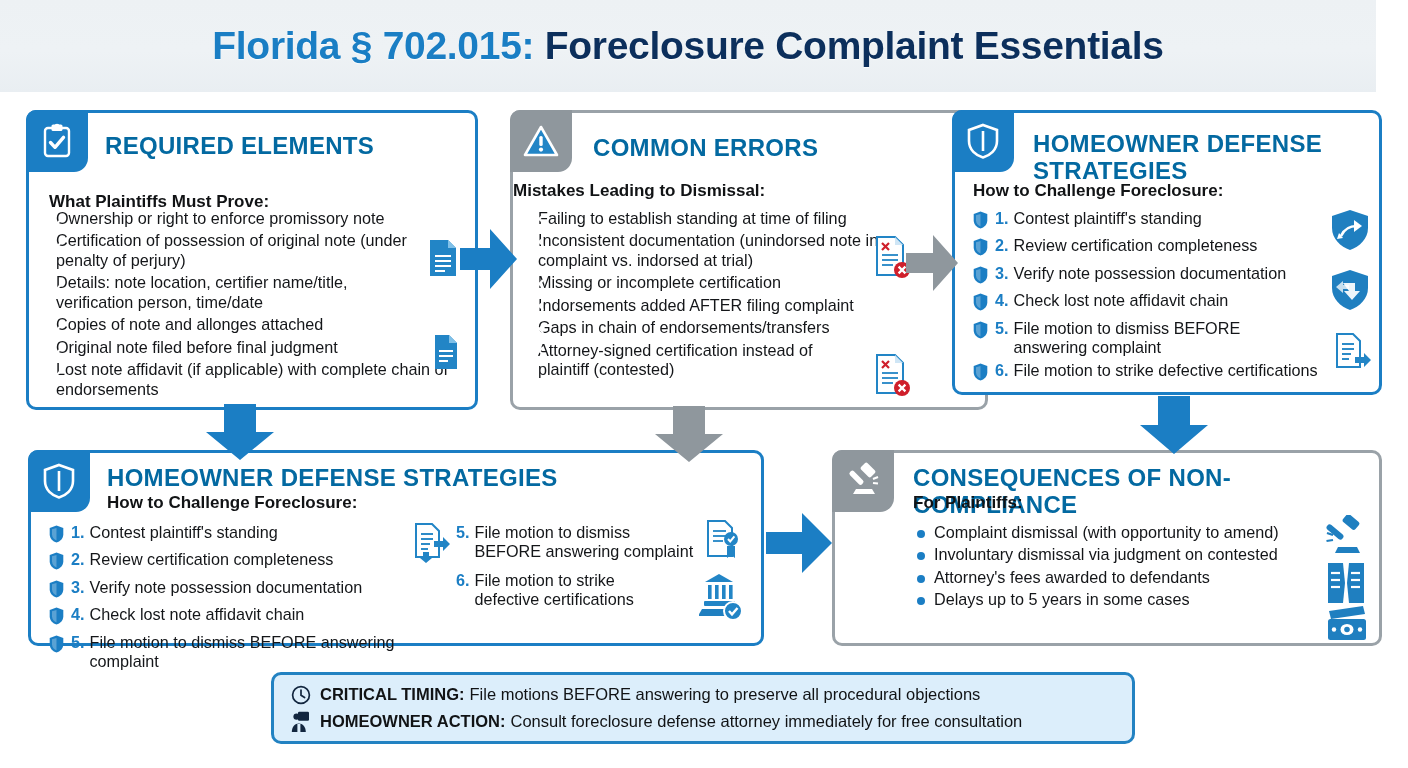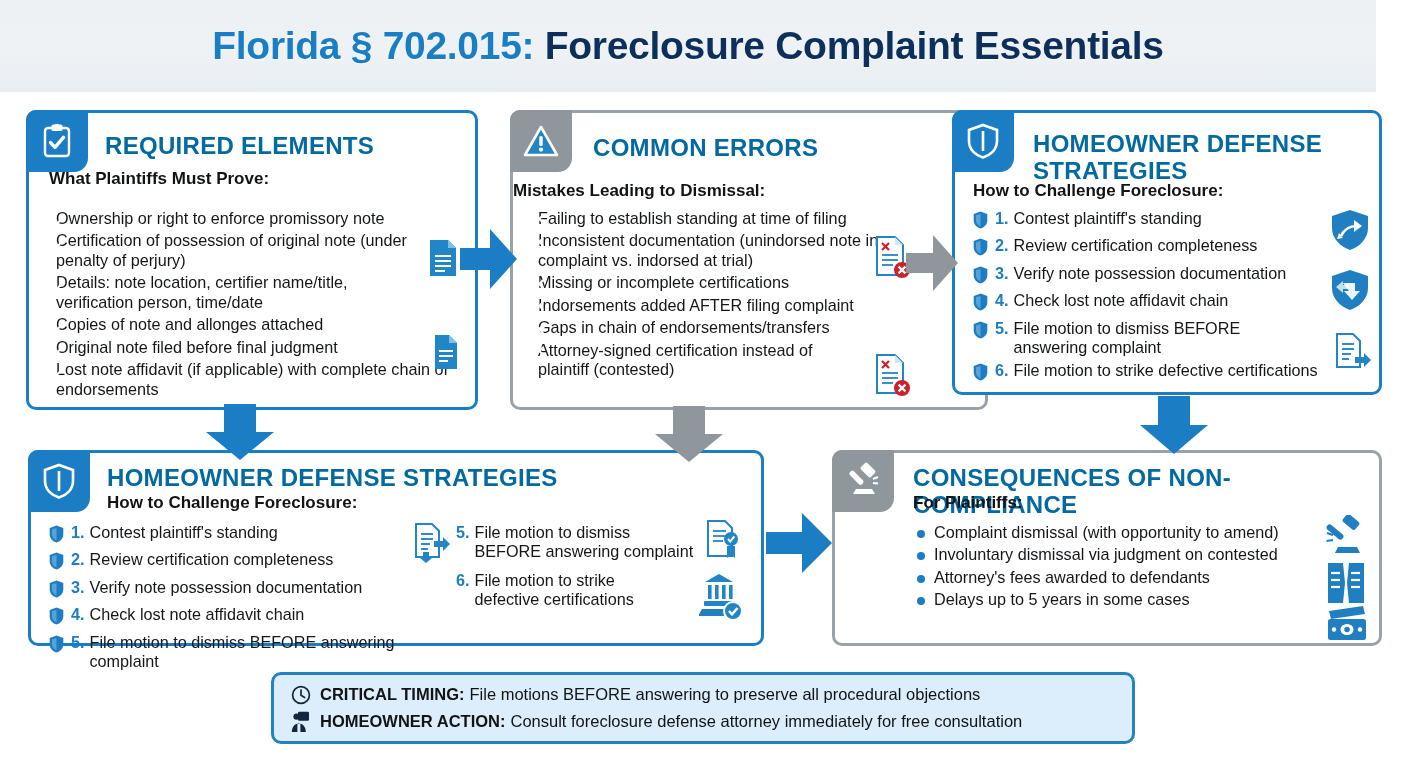--- a/index.html
+++ b/index.html
@@ -120,21 +120,21 @@
   <div class="panel blue" style="left:26px; top:110px; width:452px; height:300px;">
     <div class="badge blue">
       <svg width="34" height="36" viewBox="0 0 34 36" aria-hidden="true">
         <rect x="5" y="5" width="24" height="28" rx="3" fill="none" stroke="#fff" stroke-width="2.4"></rect>
         <rect x="11.5" y="1.5" width="11" height="6.5" rx="1.6" fill="#fff"></rect>
         <circle cx="17" cy="3.2" r="2.4" fill="#fff"></circle>
         <path d="M10.5 19.5 l4.5 4.8 l8.5 -10" fill="none" stroke="#fff" stroke-width="3.4" stroke-linecap="round" stroke-linejoin="round"></path>
       </svg>
     </div>
     <div class="panel-title" style="left:76px; top:20px;">REQUIRED ELEMENTS</div>
-    <div class="sub-head" style="position:absolute; left:20px; top:56px;">What Plaintiffs Must Prove:</div>
+    <div class="sub-head" style="position:absolute; left:20px; top:79px;">What Plaintiffs Must Prove:</div>
     <ul class="items" style="position:absolute; left:20px; top:96px; width:420px;">
       <li>
           <span class="mk"><span class="ck"></span></span>
           <span class="txt">Ownership or right to enforce promissory note</span>
         </li>
       <li>
           <span class="mk"><span class="ck"></span></span>
           <span class="txt" style="width:358px">Certification of possession of original note (under penalty of perjury)</span>
         </li>
       <li>
@@ -193,21 +193,21 @@
       <li>
           <span class="mk"><span class="xc"></span></span>
           <span class="txt">Failing to establish standing at time of filing</span>
         </li>
       <li>
           <span class="mk"><span class="xc"></span></span>
           <span class="txt" style="width:352px">Inconsistent documentation (unindorsed note in complaint vs. indorsed at trial)</span>
         </li>
       <li>
           <span class="mk"><span class="xc"></span></span>
-          <span class="txt">Missing or incomplete certifications</span>
+          <span class="txt">Missing or incomplete certification</span>
         </li>
       <li>
           <span class="mk"><span class="xc"></span></span>
           <span class="txt">Indorsements added AFTER filing complaint</span>
         </li>
       <li>
           <span class="mk"><span class="xc"></span></span>
           <span class="txt">Gaps in chain of endorsements/transfers</span>
         </li>
       <li>

